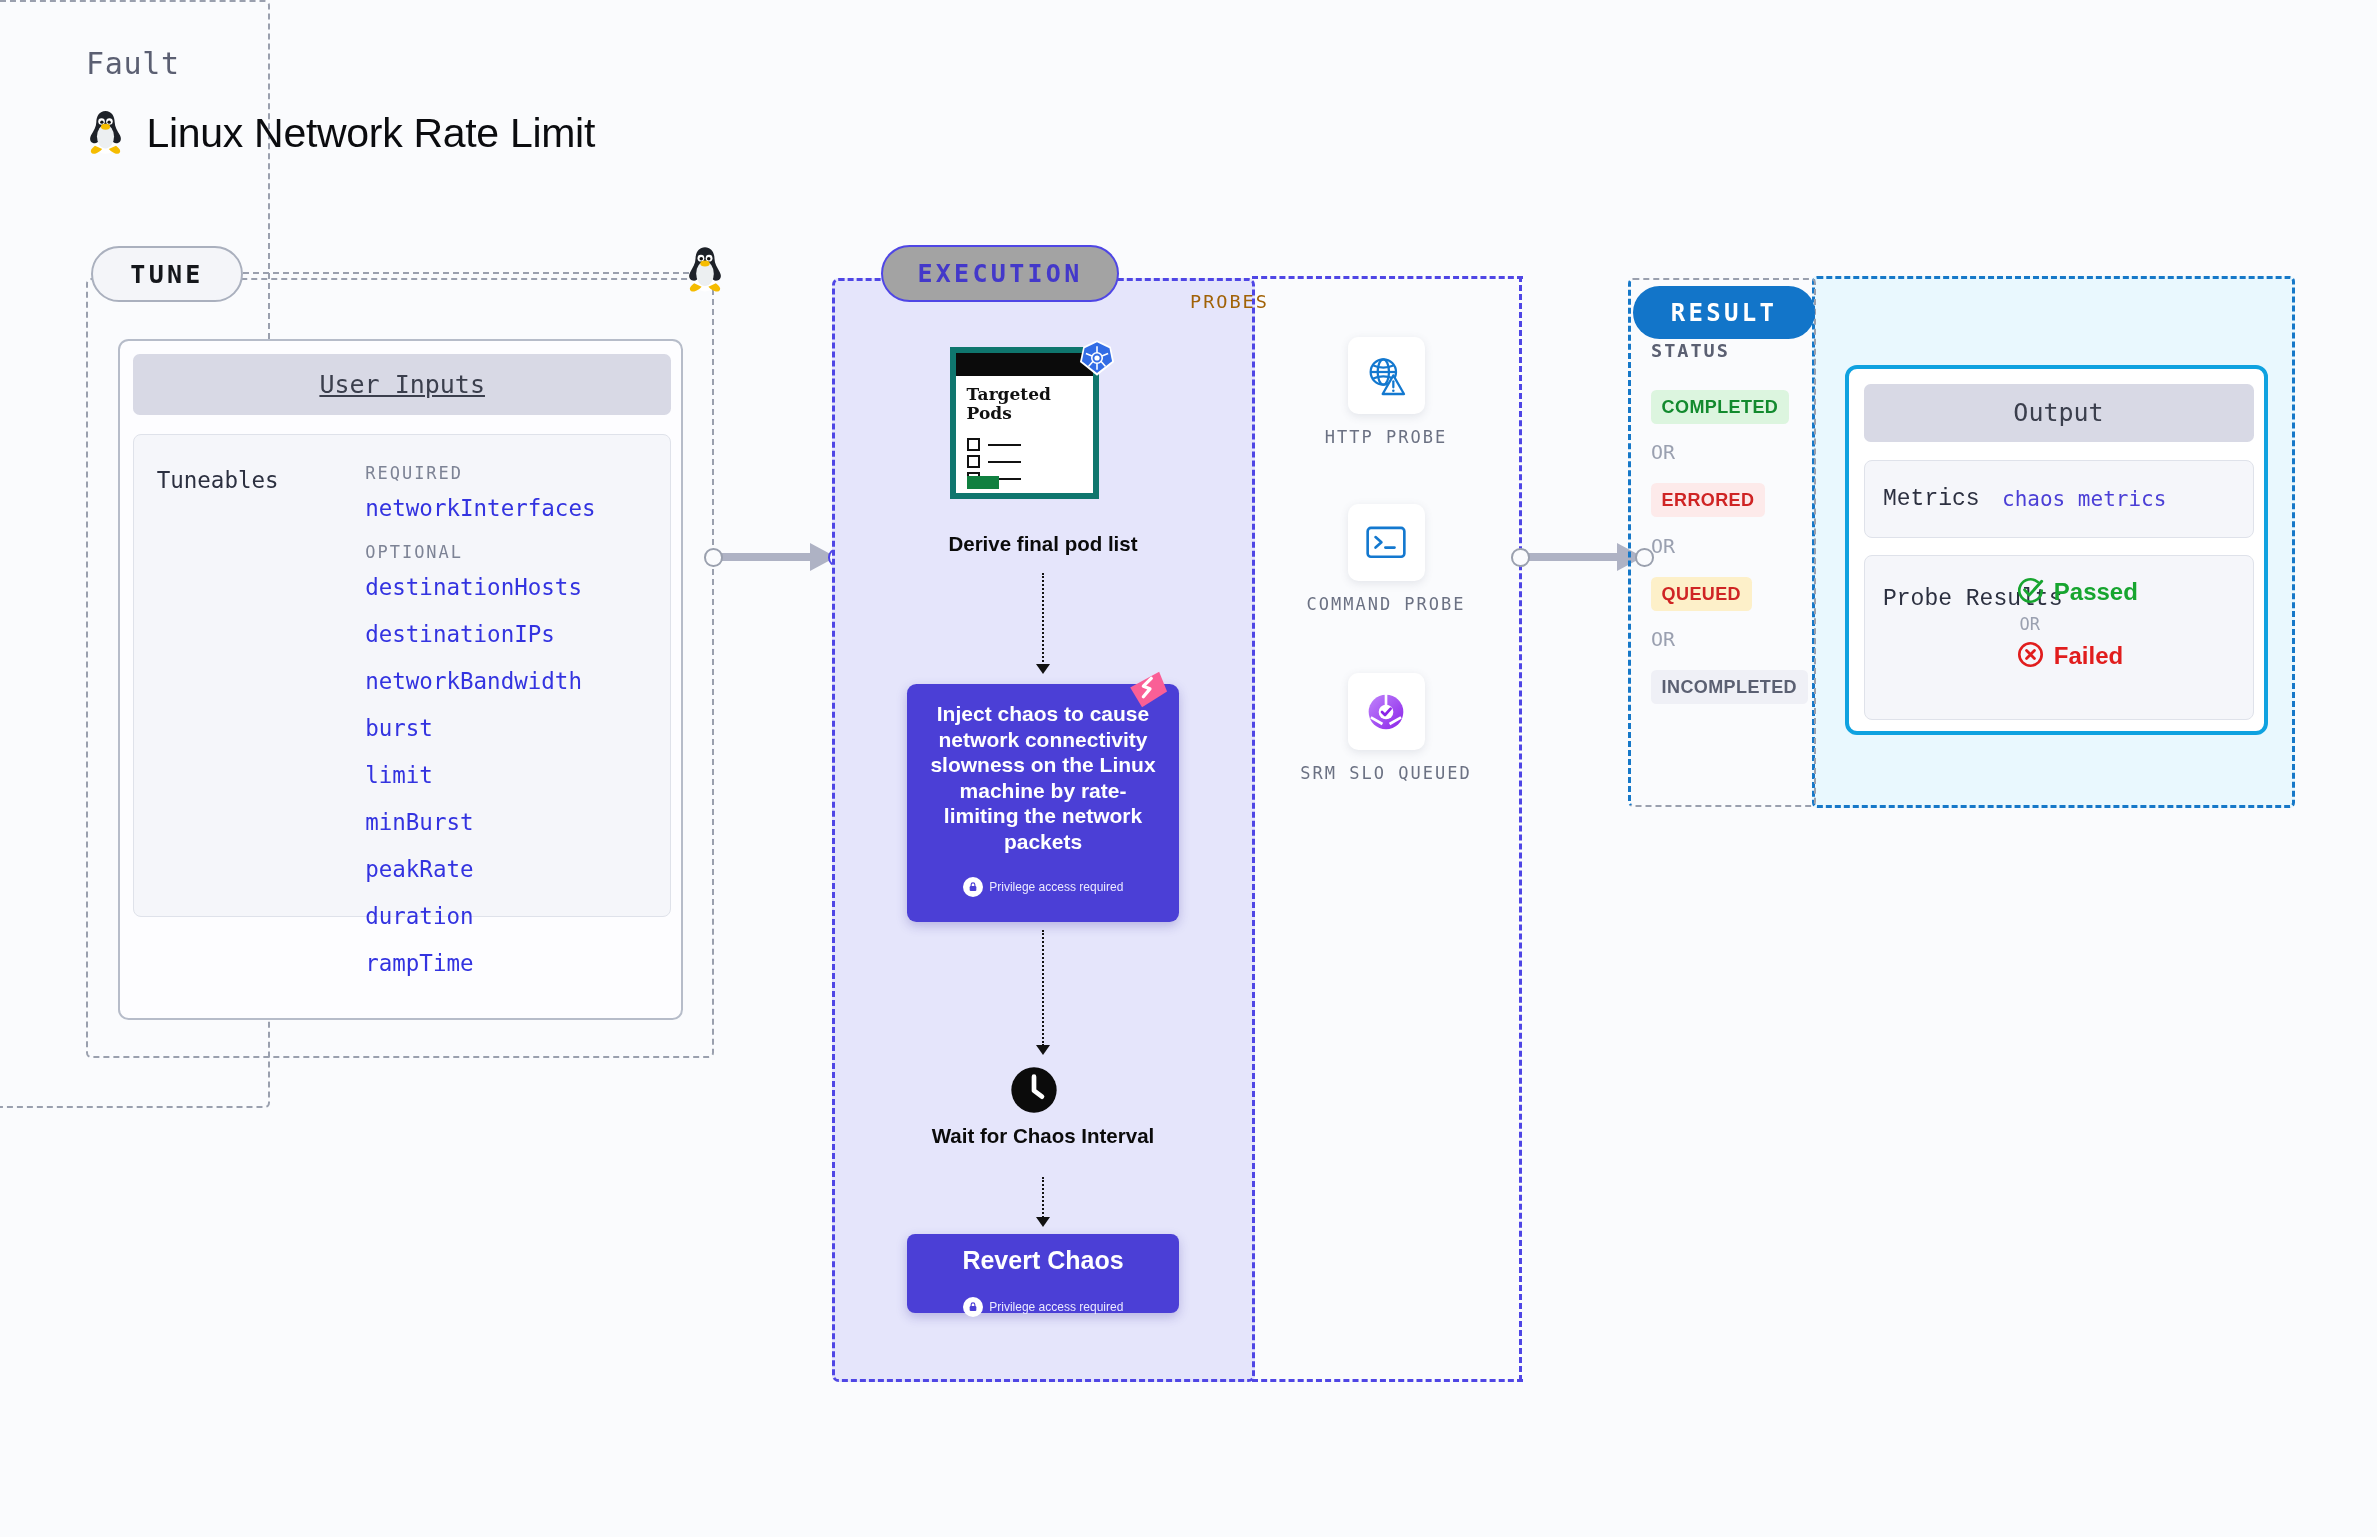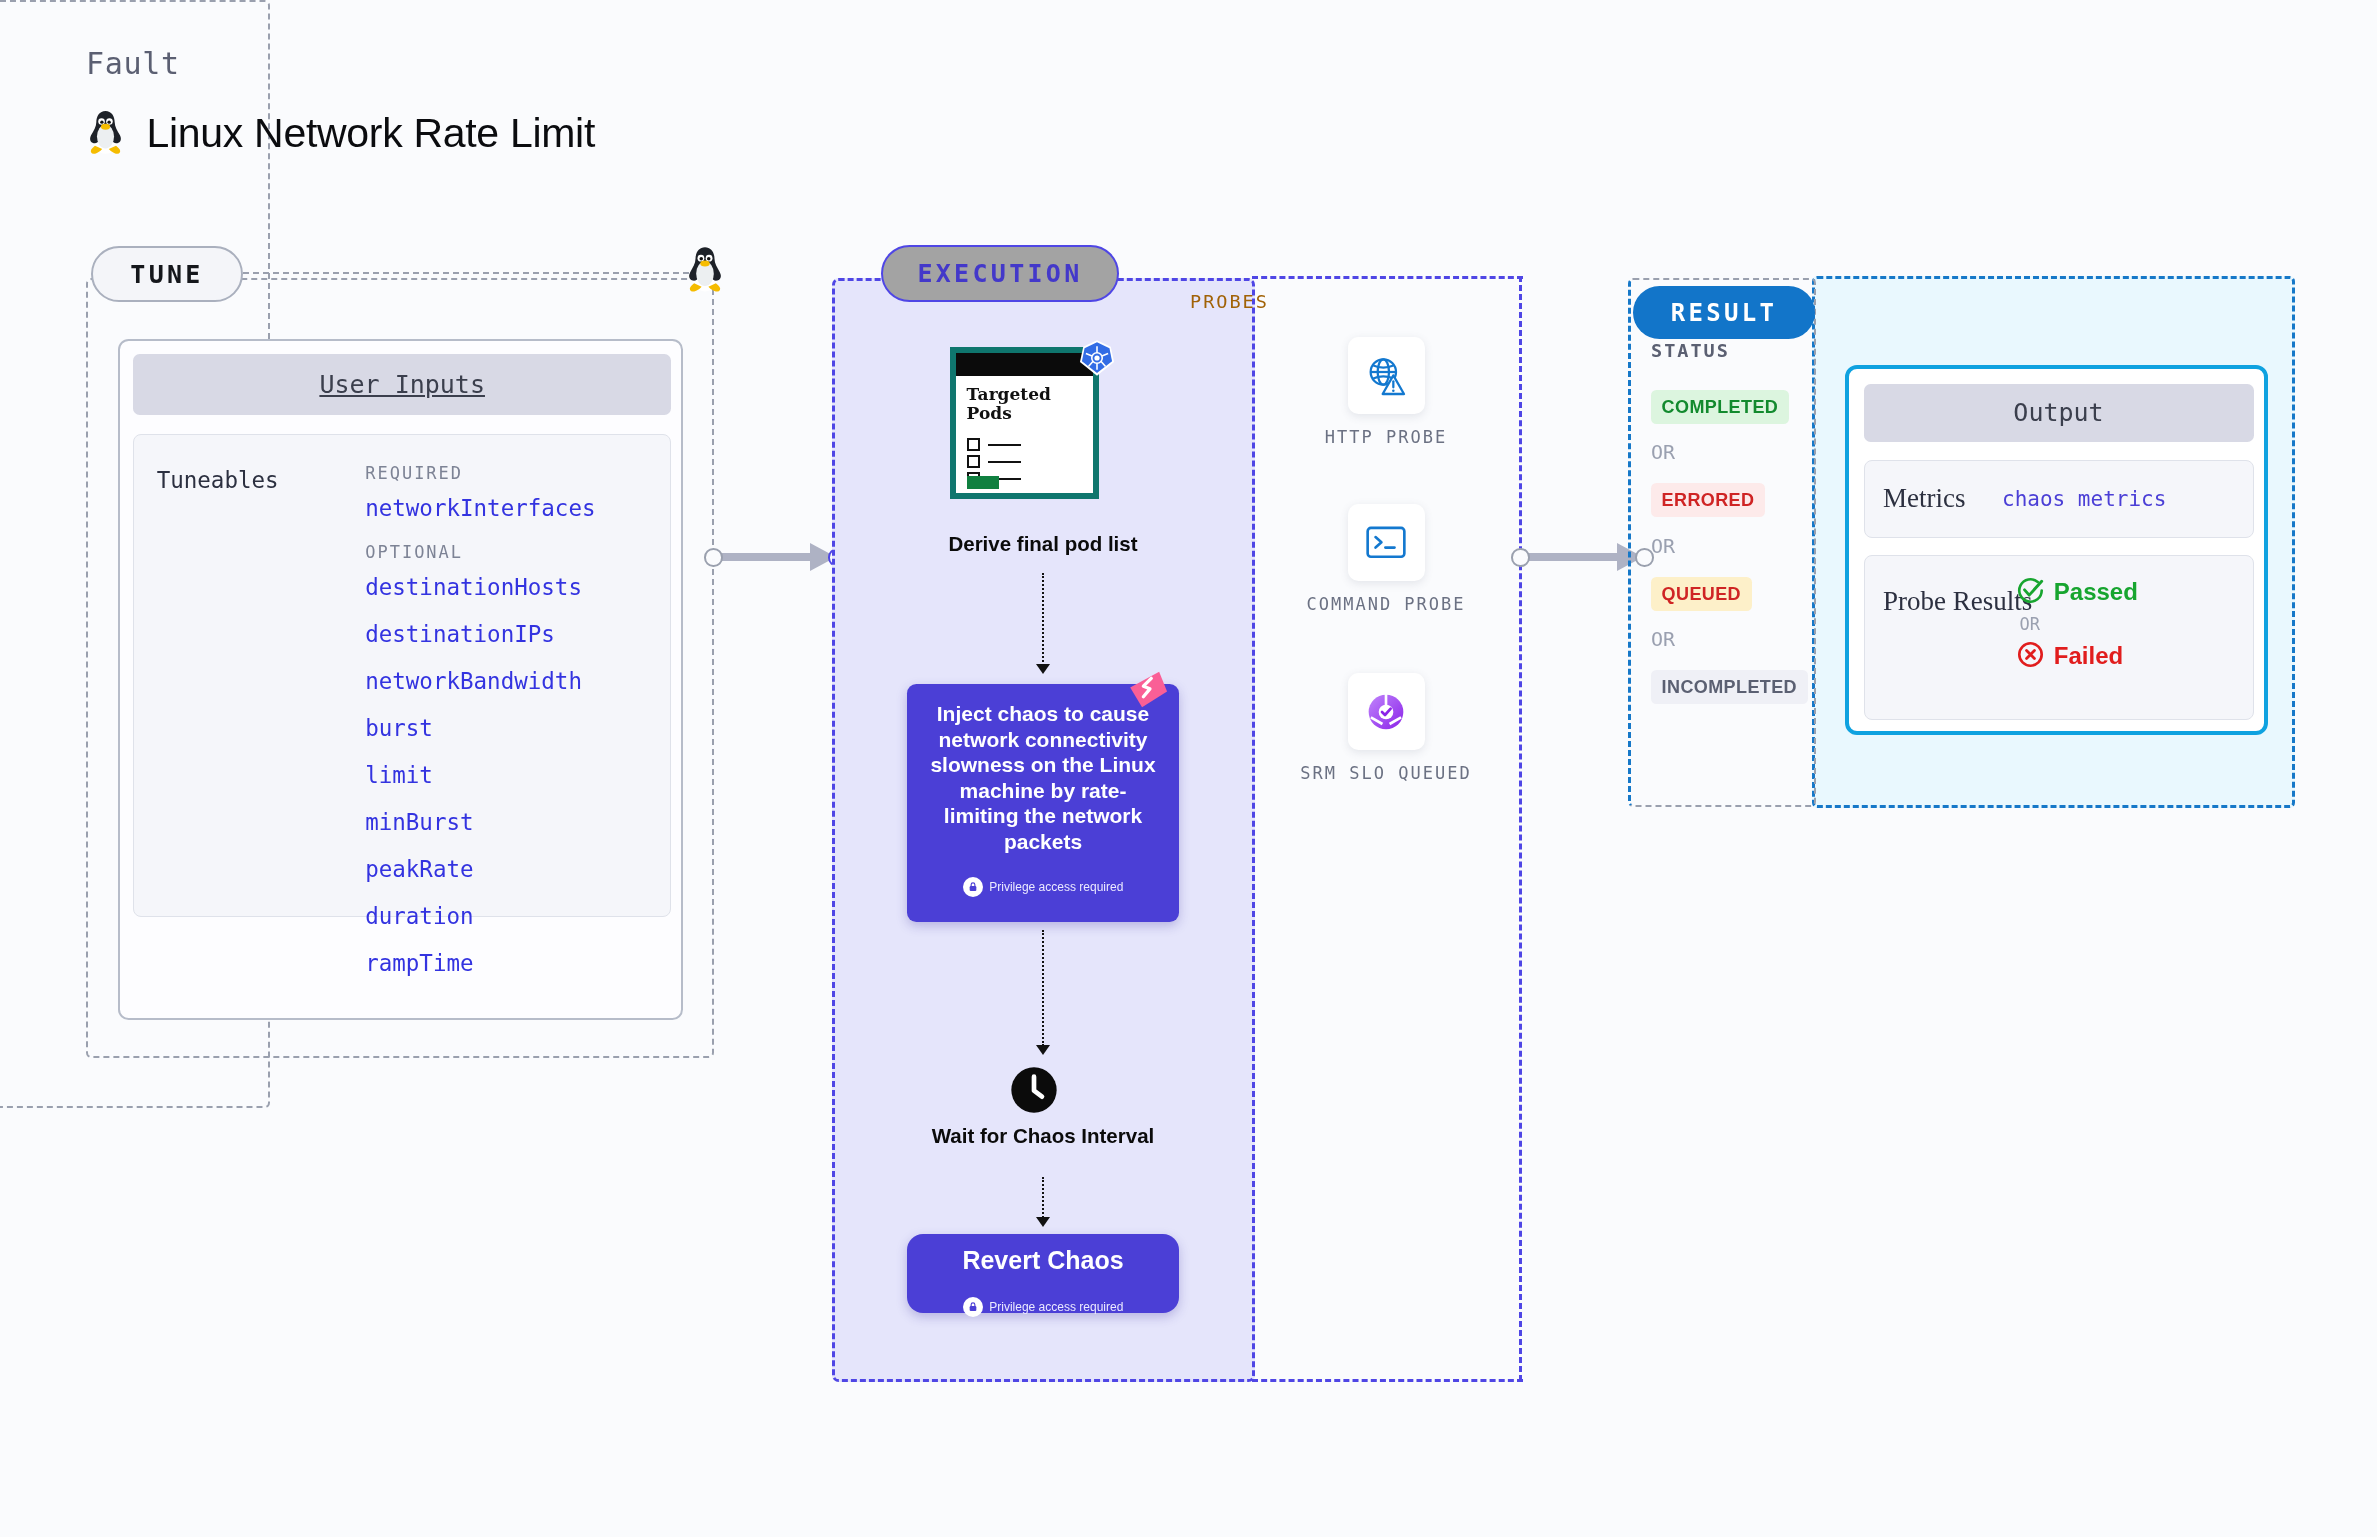--- a/index.html
+++ b/index.html
@@ -203,21 +203,21 @@
 
   #clock-icon {
     position: absolute; left: 1010px; top: 1066px; width: 48px; height: 48px;
   }
   #wait-label {
     position: absolute; left: 891px; top: 1123px; width: 304px; text-align: center;
     font-size: 20.5px; font-weight: 700; color: #0b0b0b; line-height: 1.22;
   }
   #revert-box {
     position: absolute; left: 907px; top: 1234px; width: 272px; height: 79px;
-    background: #4b3fd6; border-radius: 16px;
+    background: #4b3fd6; border-radius: 8px;
     box-shadow: 0 4px 10.6px rgba(60,50,160,.28);
     box-sizing: border-box; padding-top: 12px;
   }
   #revert-text { font-size: 25px; font-weight: 700; color: #fff; text-align: center; }
 
   
   .probe-item { position: absolute; width: 238px; text-align: center; }
   .probe-tile {
     width: 77px; height: 77px; margin: 0 auto;
     background: #ffffff; border-radius: 10.6px;
@@ -252,22 +252,22 @@
     position: absolute; left: 1845px; top: 365px; width: 423px; height: 370px;
     background: #ffffff; border: 4px solid #0fa2e0; border-radius: 12px;
     box-sizing: border-box;
   }
   #output-header { position: absolute; left: 14.5px; top: 14.5px; width: 390px; height: 58px; }
   #metrics-panel {
     position: absolute; left: 14.5px; top: 91px; width: 390px; height: 78px;
     display: flex; align-items: center;
   }
   .field-label {
-    font-family: Liberation Serif, serif;
-    font-size: 27px; color: #2c3040; line-height: 1.25;
+    font-family: Liberation Mono, monospace;
+    font-size: 23px; color: #2c3040; line-height: 1.25;
   }
   .field-value-link {
     font-family: "DejaVu Sans Mono", monospace;
     font-size: 21px; color: #4b3fd6;
   }
   #probe-results-panel {
     position: absolute; left: 14.5px; top: 186px; width: 390px; height: 165px;
   }
   .pr-label { position: absolute; left: 18.5px; top: 29px; }
   .pr-values { position: absolute; left: 151px; top: 20px; }

